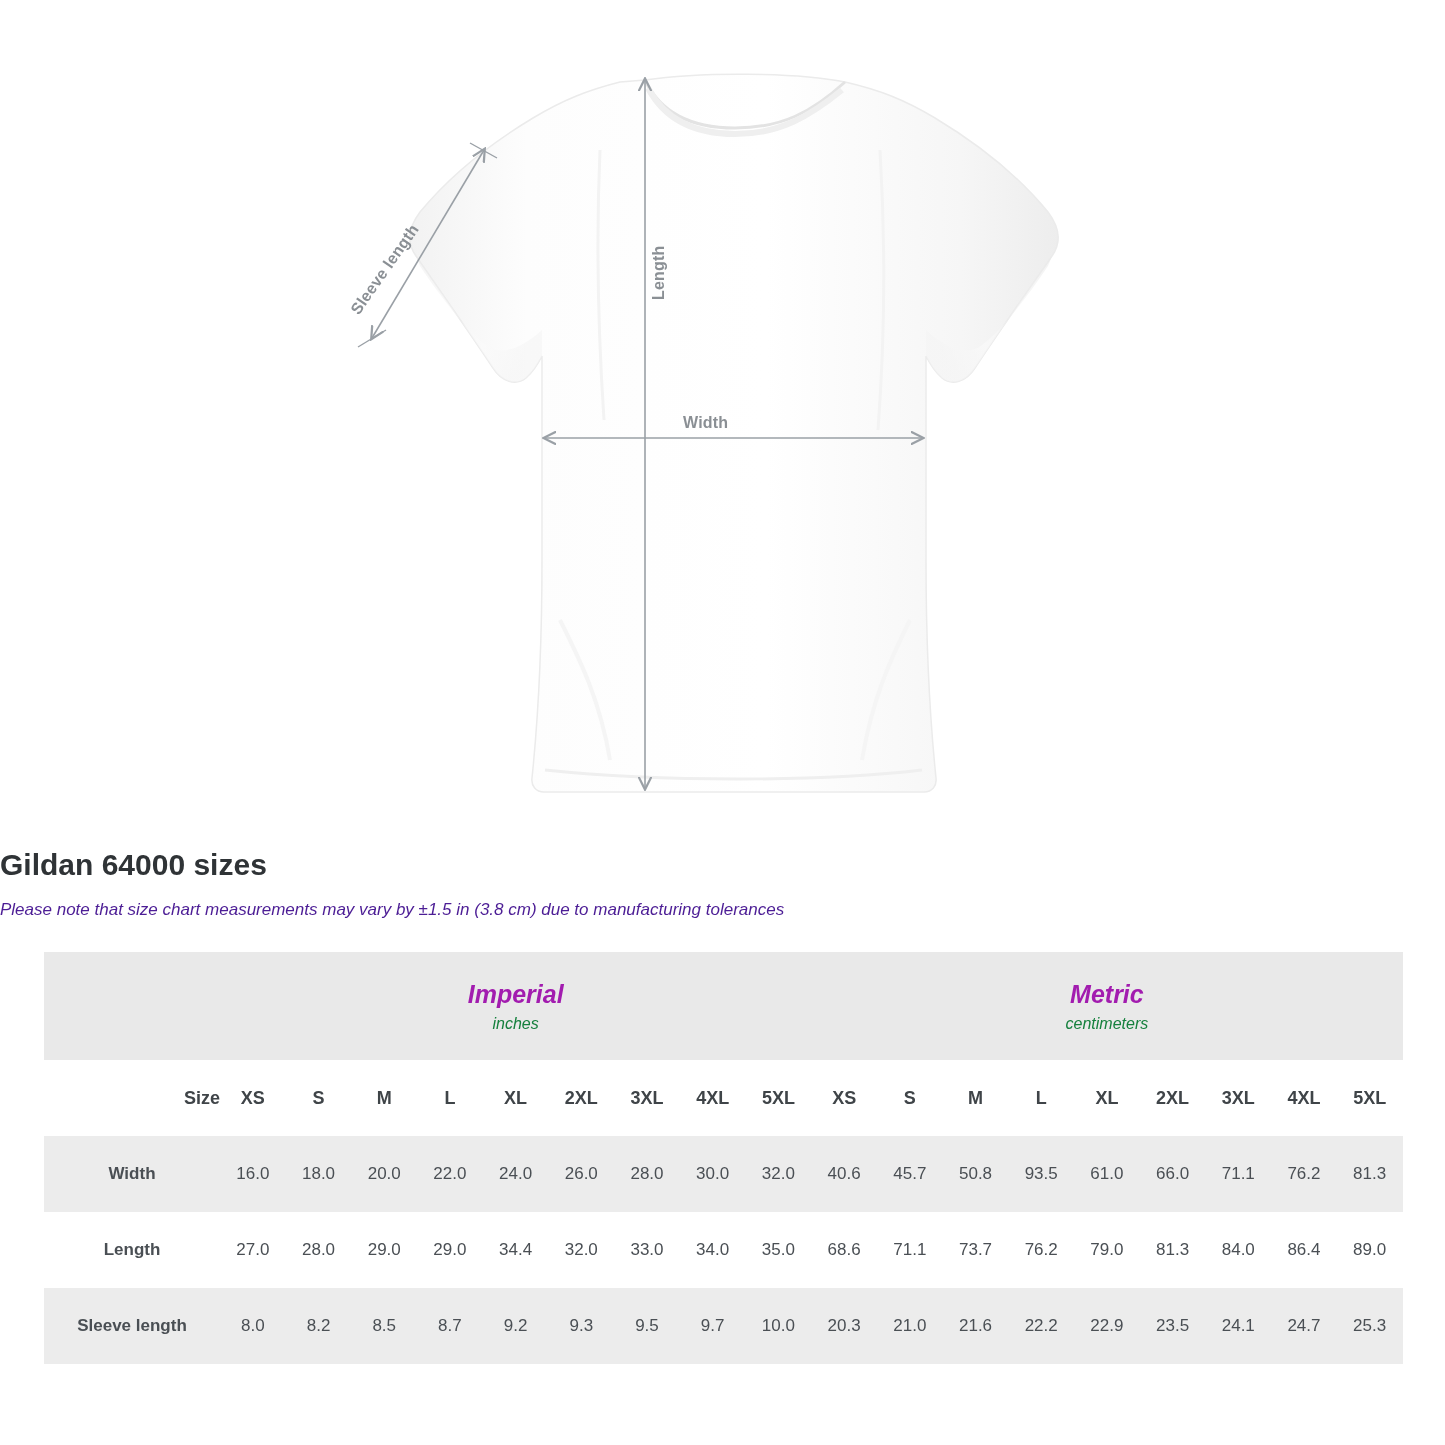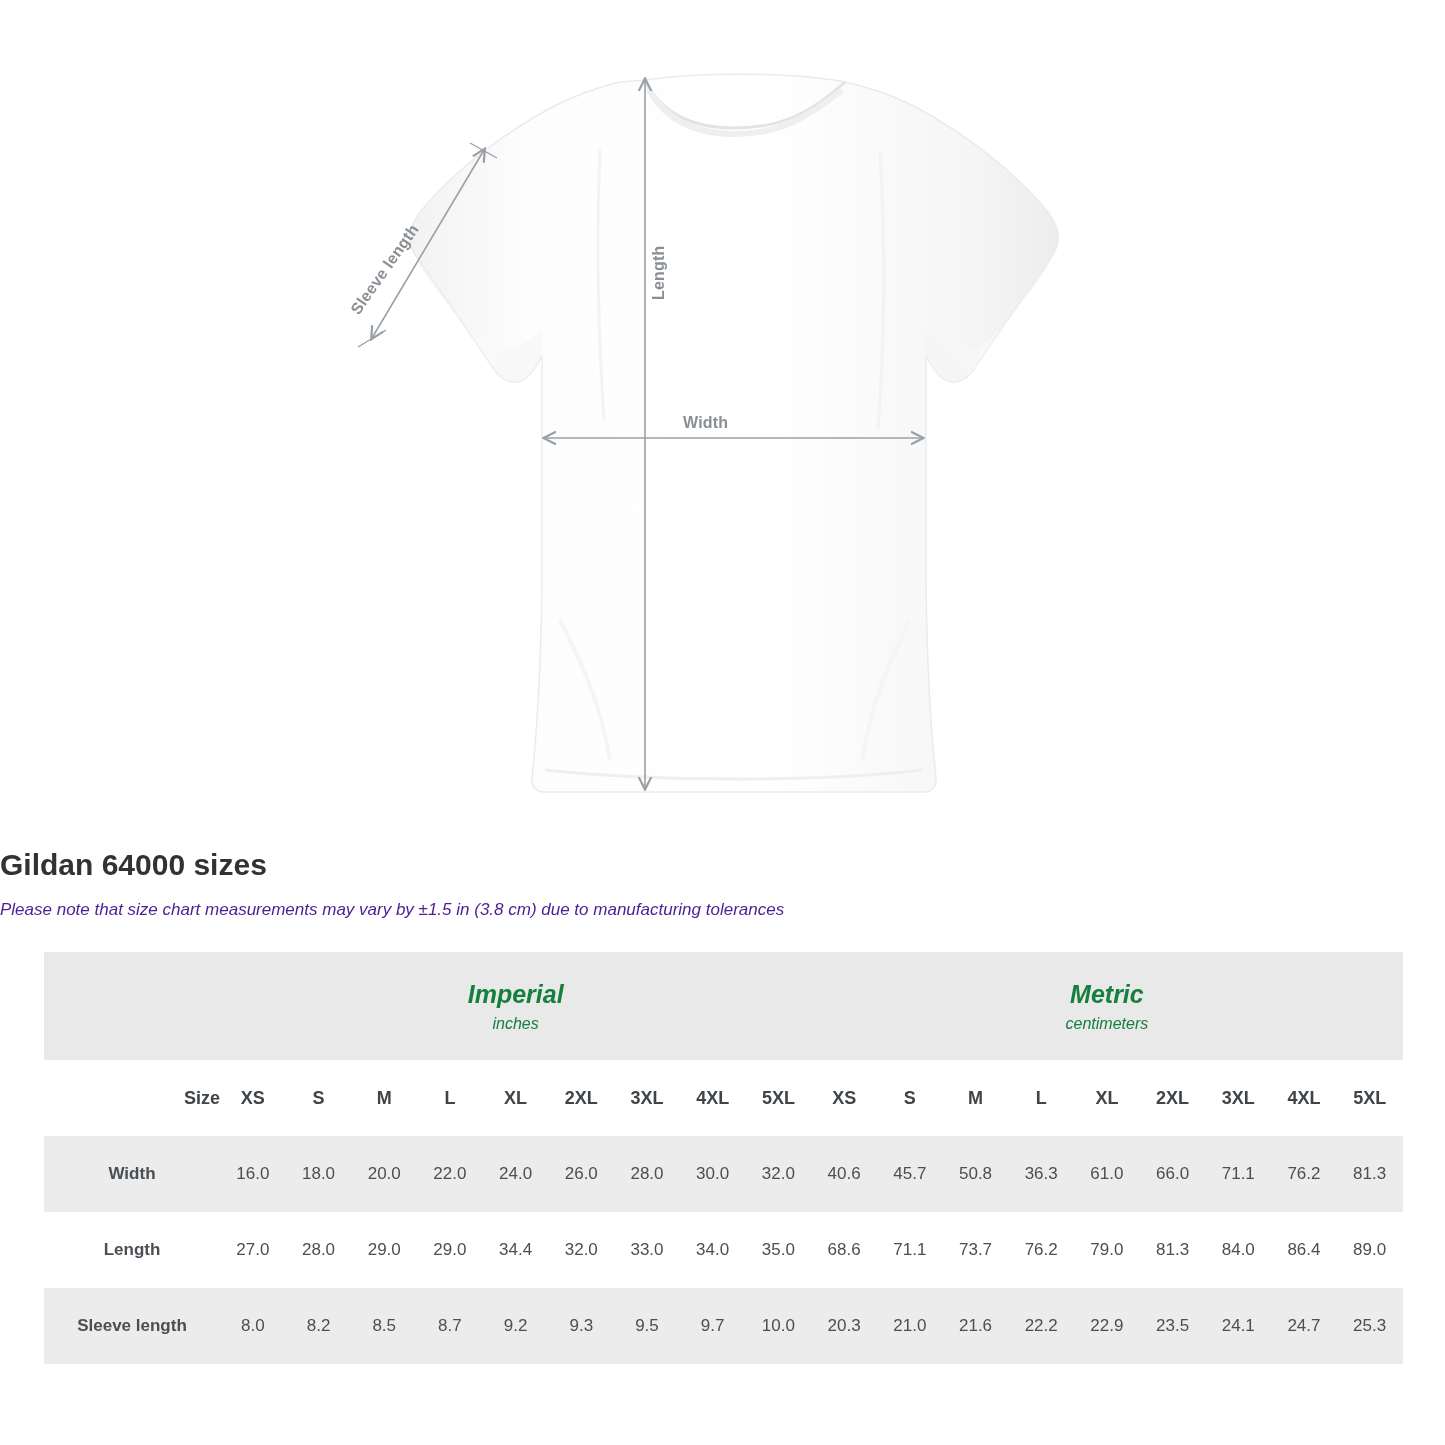--- a/index.html
+++ b/index.html
@@ -90,21 +90,21 @@
 
   .unit-header-cell {
     height: 108px;
     background: #e9e9e9;
     vertical-align: middle;
   }
   .unit-name {
     font-size: 25px;
     font-style: italic;
     font-weight: bold;
-    color: #15803d;
+    color: #a21caf;
     line-height: 1.25;
   }
   .unit-sub {
     font-size: 16px;
     font-style: italic;
     color: #15803d;
     padding-top: 4px;
   }
 
   tr.header-row td {
@@ -285,21 +285,21 @@
         <td>20.0</td>
         <td>22.0</td>
         <td>24.0</td>
         <td>26.0</td>
         <td>28.0</td>
         <td>30.0</td>
         <td>32.0</td>
         <td>40.6</td>
         <td>45.7</td>
         <td>50.8</td>
-        <td>36.3</td>
+        <td>93.5</td>
         <td>61.0</td>
         <td>66.0</td>
         <td>71.1</td>
         <td>76.2</td>
         <td>81.3</td>
       </tr>
 
       <tr class="data-row plain">
         <td class="rowhead">Length</td>
         <td>27.0</td>

